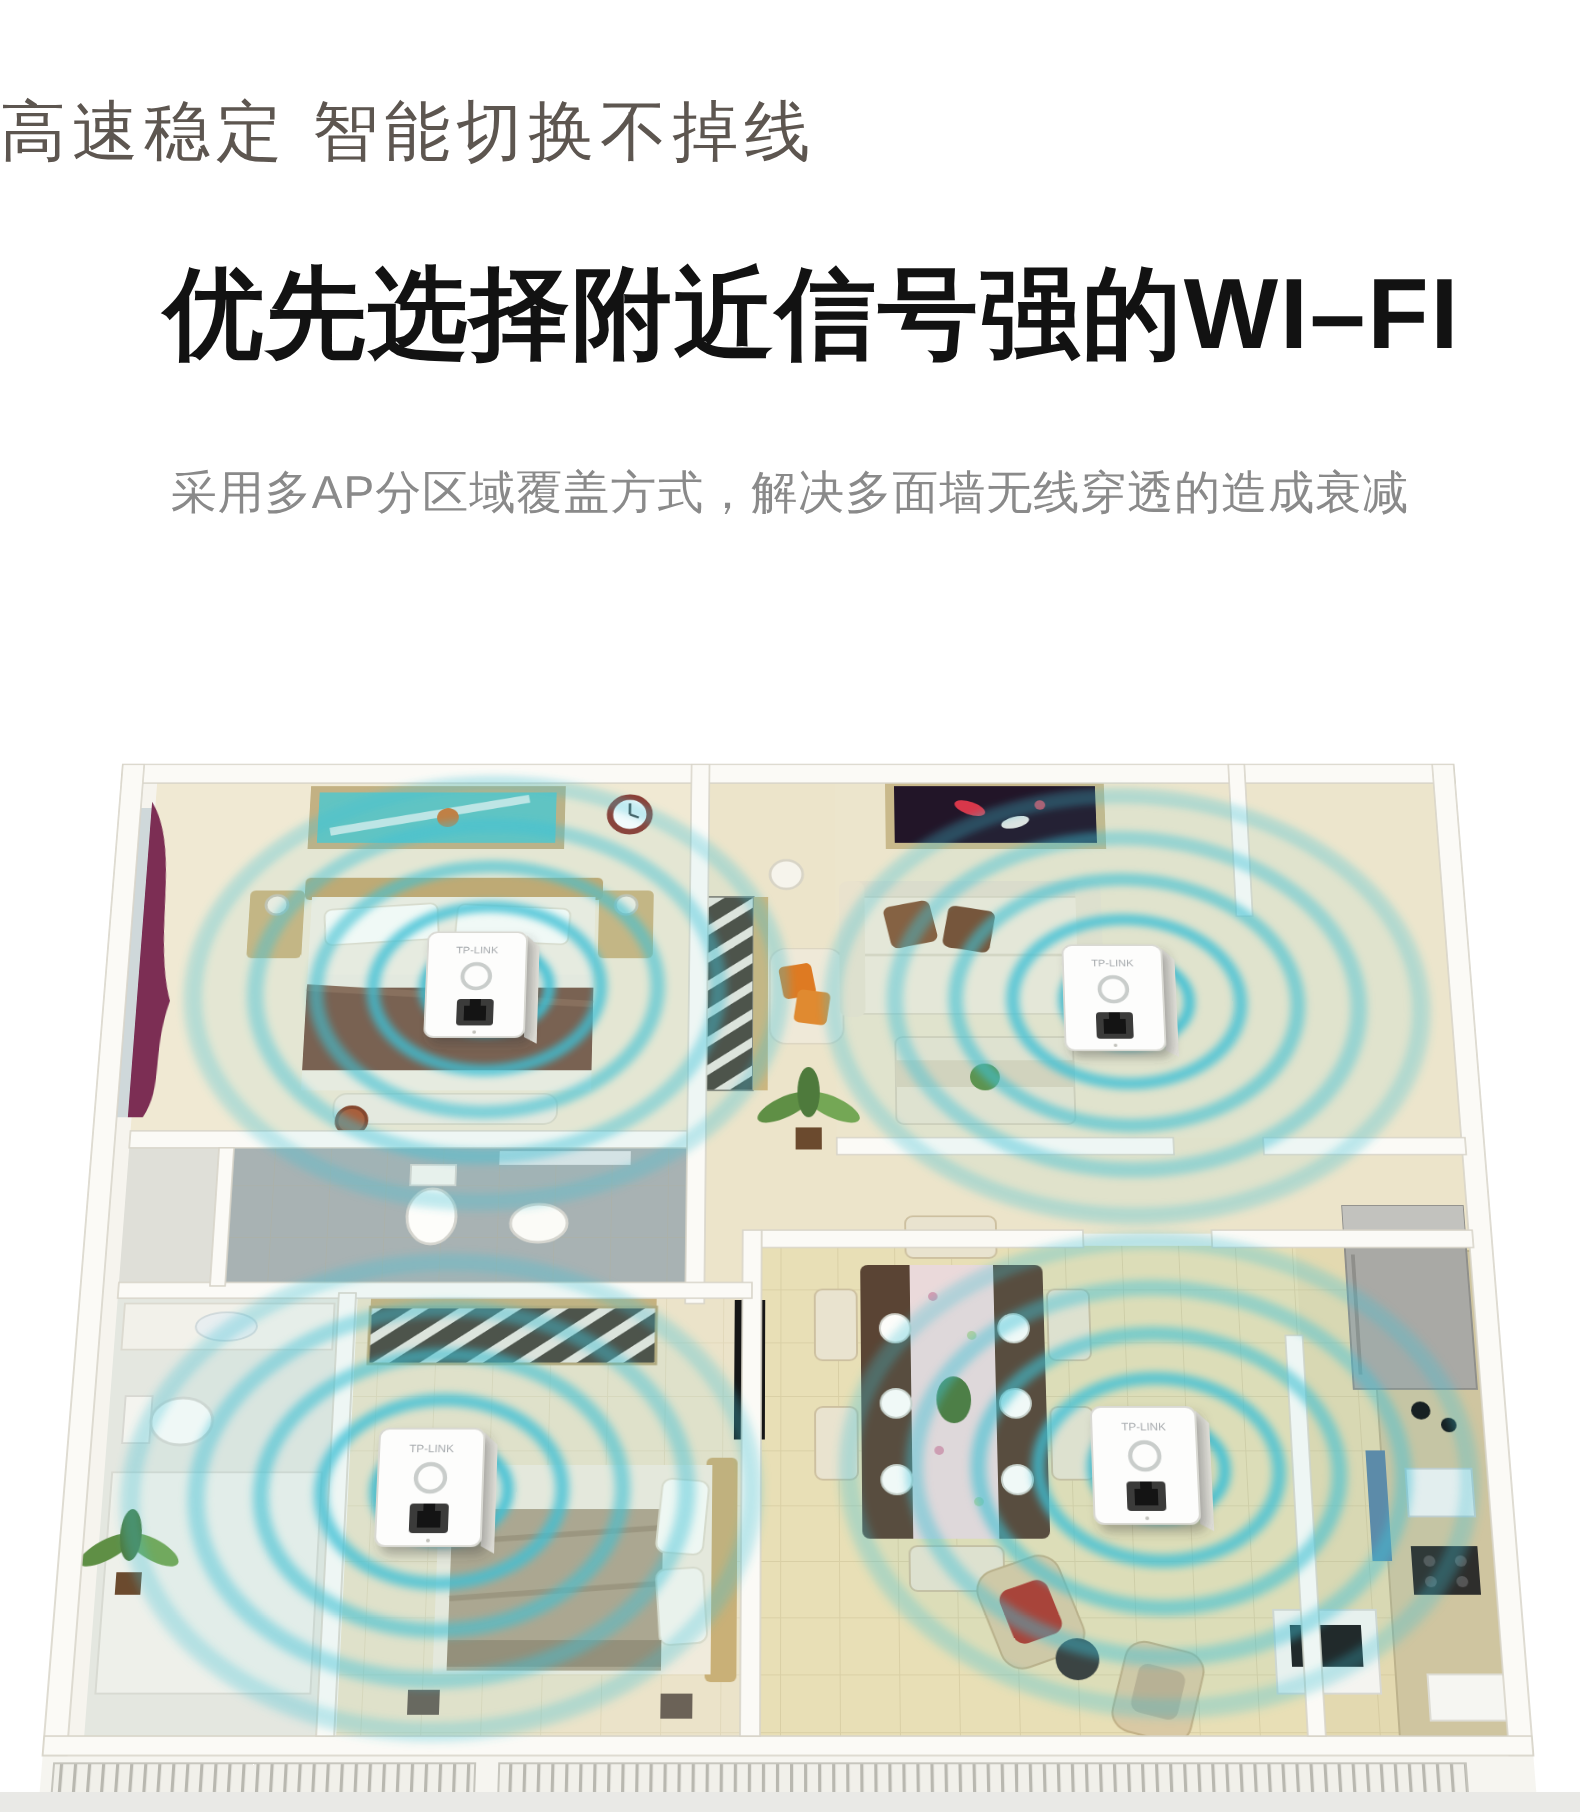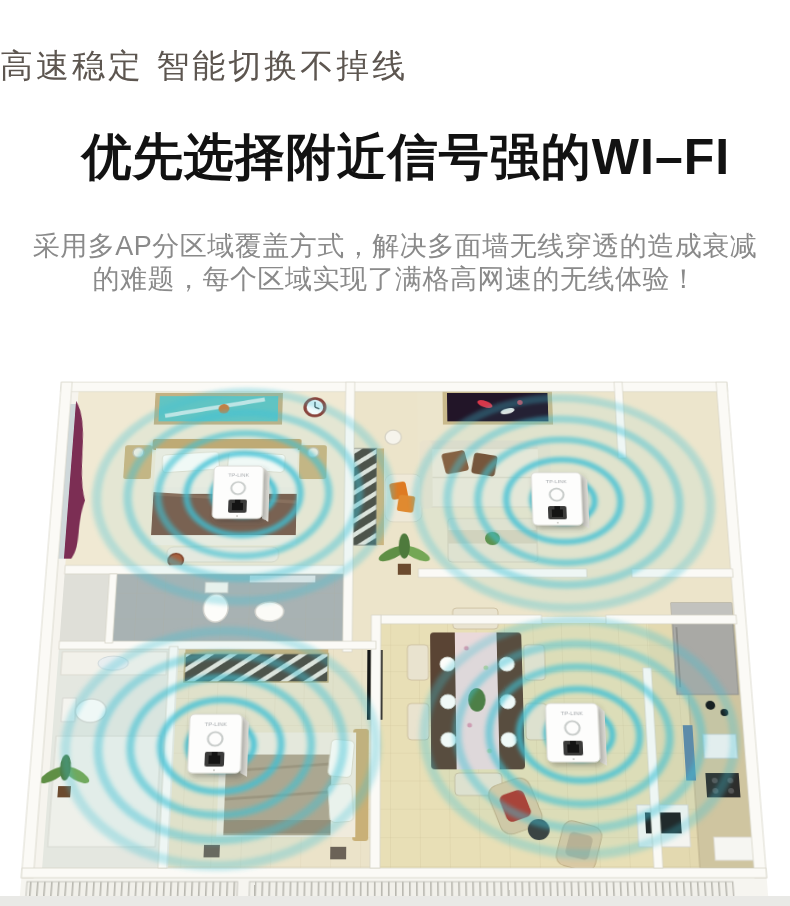--- a/index.html
+++ b/index.html
@@ -13,42 +13,41 @@
     text-align:left;font-size:33px;font-weight:400;
     color:#5d5650;letter-spacing:3px;
   }
   .title{
     position:absolute;top:124px;left:0;width:790px;margin:0;
     text-align:center;font-size:50px;font-weight:700;
     color:#121212;letter-spacing:1px;padding-left:11px;
   }
   .desc{
     position:absolute;top:230px;left:0;width:790px;margin:0;
-    text-align:center;font-size:27px;line-height:33px;
+    text-align:center;font-size:23px;line-height:33px;
     color:#8a8a8a;letter-spacing:0.5px;
   }
   .plan-wrap{
     position:absolute;top:296px;left:0;width:790px;height:610px;
     transform:perspective(1150px) rotateX(14deg);
     transform-origin:50% 94%;
   }
   .footer-strip{
     position:absolute;left:0;bottom:0;width:790px;height:10px;
     background:#e9e9e6;
   }
   svg text{font-family:"Liberation Sans","DejaVu Sans",sans-serif;}
 </style>
 </head>
 <body>
 
 <div class="subtitle">高速稳定 智能切换不掉线</div>
 <h1 class="title">优先选择附近信号强的WI–FI</h1>
 <p class="desc">
   <span>采用多AP分区域覆盖方式，解决多面墙无线穿透的造成衰减</span><br>
-  <span>的难题，每个区域实现了满格高网速的无线体验！</span>
 </p>
 
 <div class="plan-wrap">
 <svg width="790" height="610" viewBox="0 0 790 610">
   <defs>
     <pattern id="rail" patternUnits="userSpaceOnUse" width="7" height="20">
       <rect width="7" height="20" fill="#f1f0ea"></rect>
       <rect x="3" width="1.6" height="20" fill="#b9b8b0"></rect>
     </pattern>
     <pattern id="stripes" patternUnits="userSpaceOnUse" width="14" height="14" patternTransform="rotate(55)">

